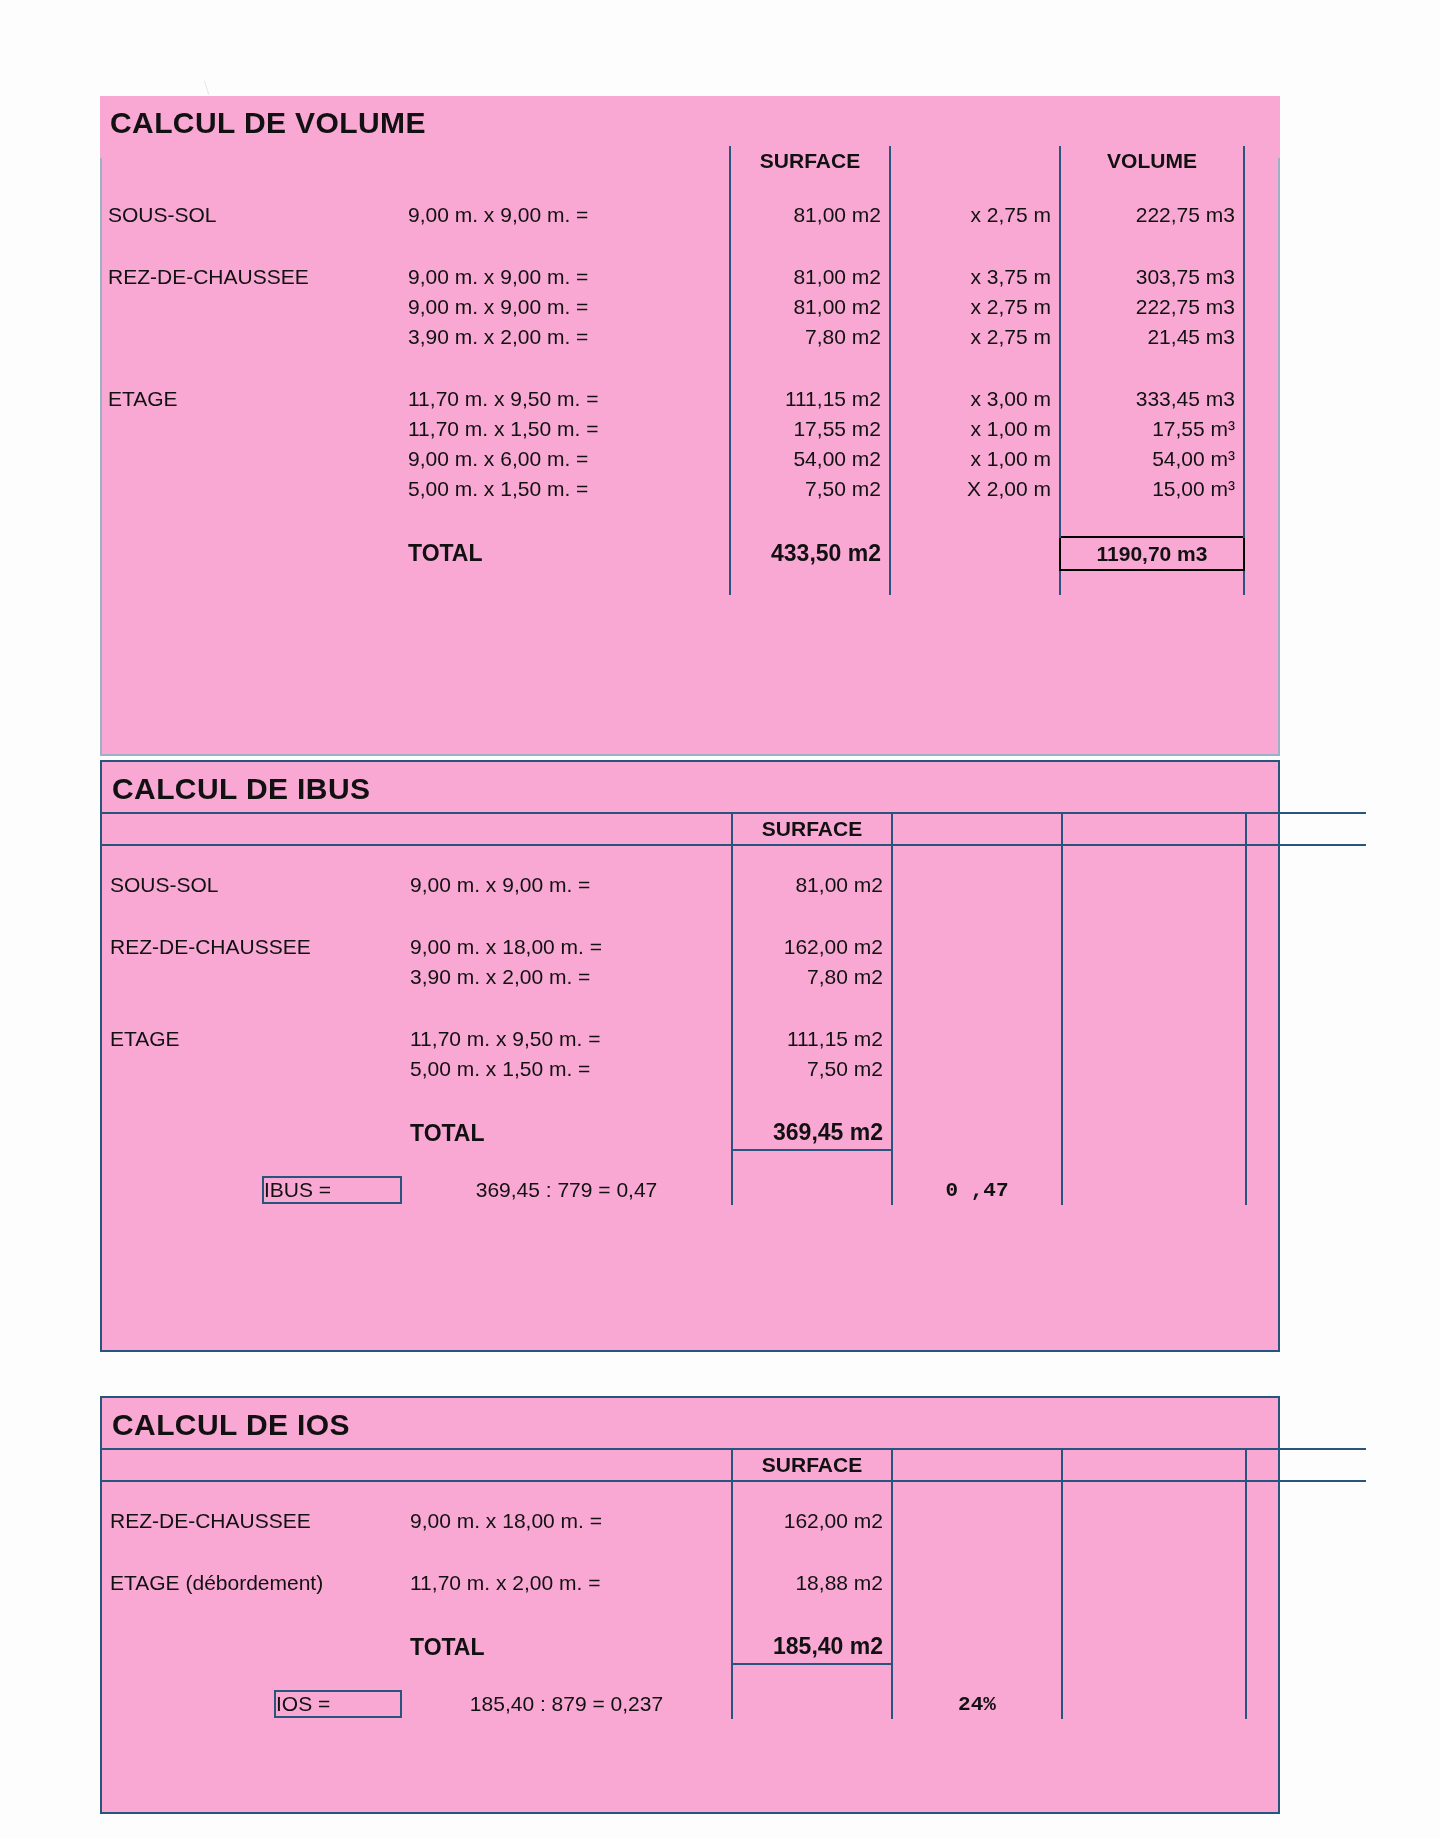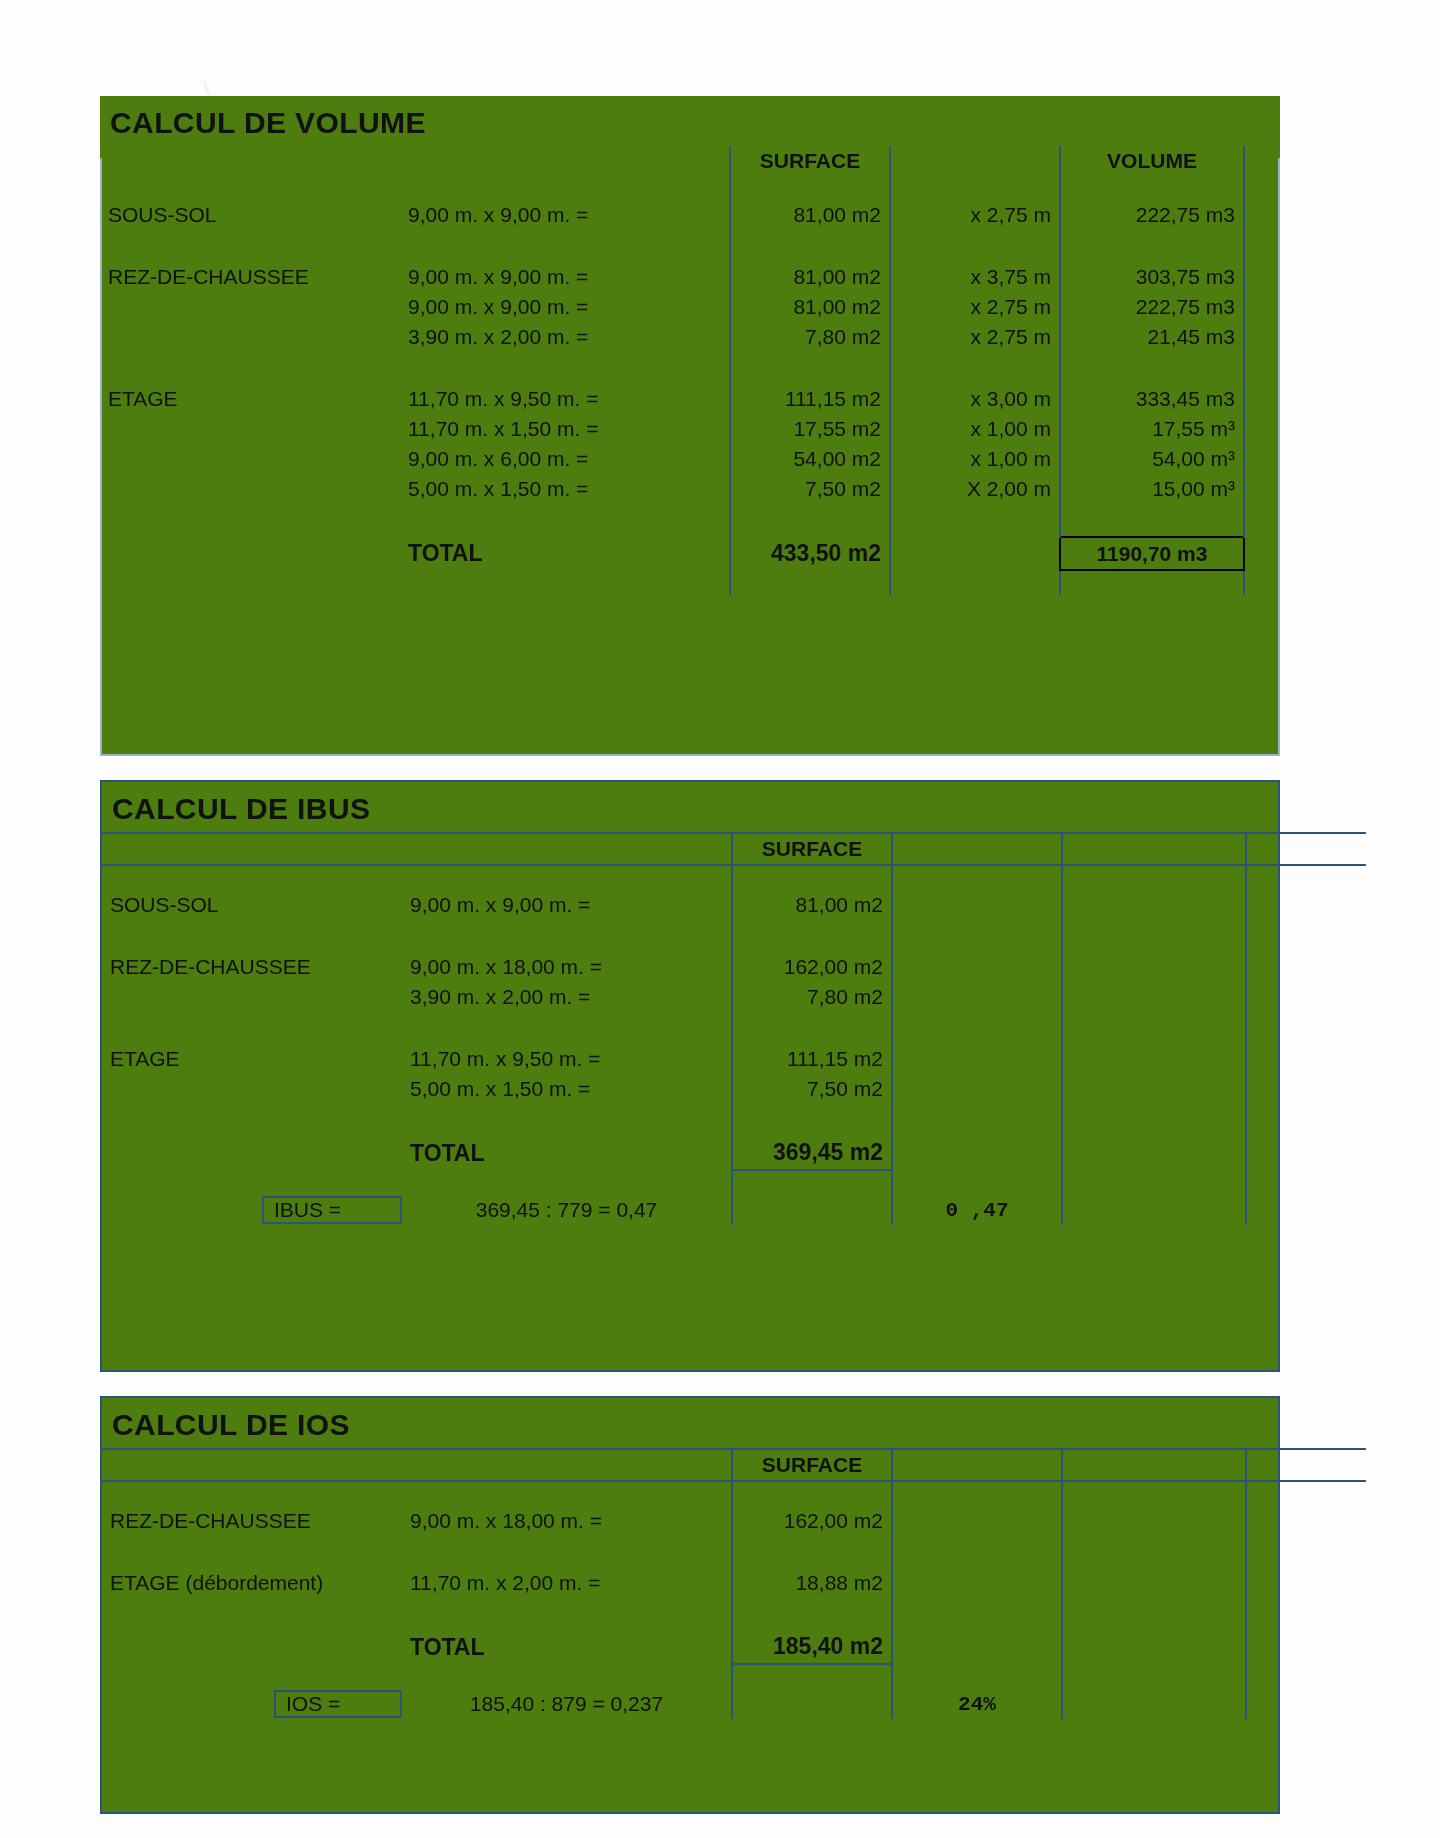--- a/index.html
+++ b/index.html
@@ -20,21 +20,21 @@
     left: 0; top: 0;
     width: 1440px;
     height: 1838px;
     background: #fdfdfd;
   }
 
   
   .block {
     position: absolute;
     border: 2px solid #28557d;
-    background: #4d7c0f;
+    background: #f9a8d4;
     box-sizing: border-box;
   }
   .block-title {
     font-size: 30px;
     font-weight: bold;
     letter-spacing: .4px;
     padding: 10px 0 6px 10px;
     color: #111;
   }
 
@@ -102,21 +102,21 @@
     width: 1180px; height: 598px;
     border-left: 2px solid #9bb2c6;
     border-right: 2px solid #9bb2c6;
     border-bottom: 2px solid #9bb2c6;
     box-sizing: border-box;
   }
 
   
   #block-ibus {
     left: 100px;
-    top: 780px;
+    top: 760px;
     width: 1180px;
     height: 592px;
   }
   
   #block-ios {
     left: 100px;
     top: 1396px;
     width: 1180px;
     height: 418px;
   }
@@ -128,21 +128,20 @@
   .footer-row td {
     border-top: 2px solid #28557d;
     padding-top: 10px;
     padding-bottom: 10px;
   }
 
   .ratio-label {
     border: 2px solid #28557d;
     font-weight: normal;
     text-align: left;
-    padding-left: 10px;
   }
   .ratio-expr {
     border-top: 2px solid #28557d;
     border-bottom: 2px solid #28557d;
     border-right: 2px solid #28557d;
     text-align: center;
   }
   .ratio-val {
     border: 2px solid #000;
     text-align: center;

